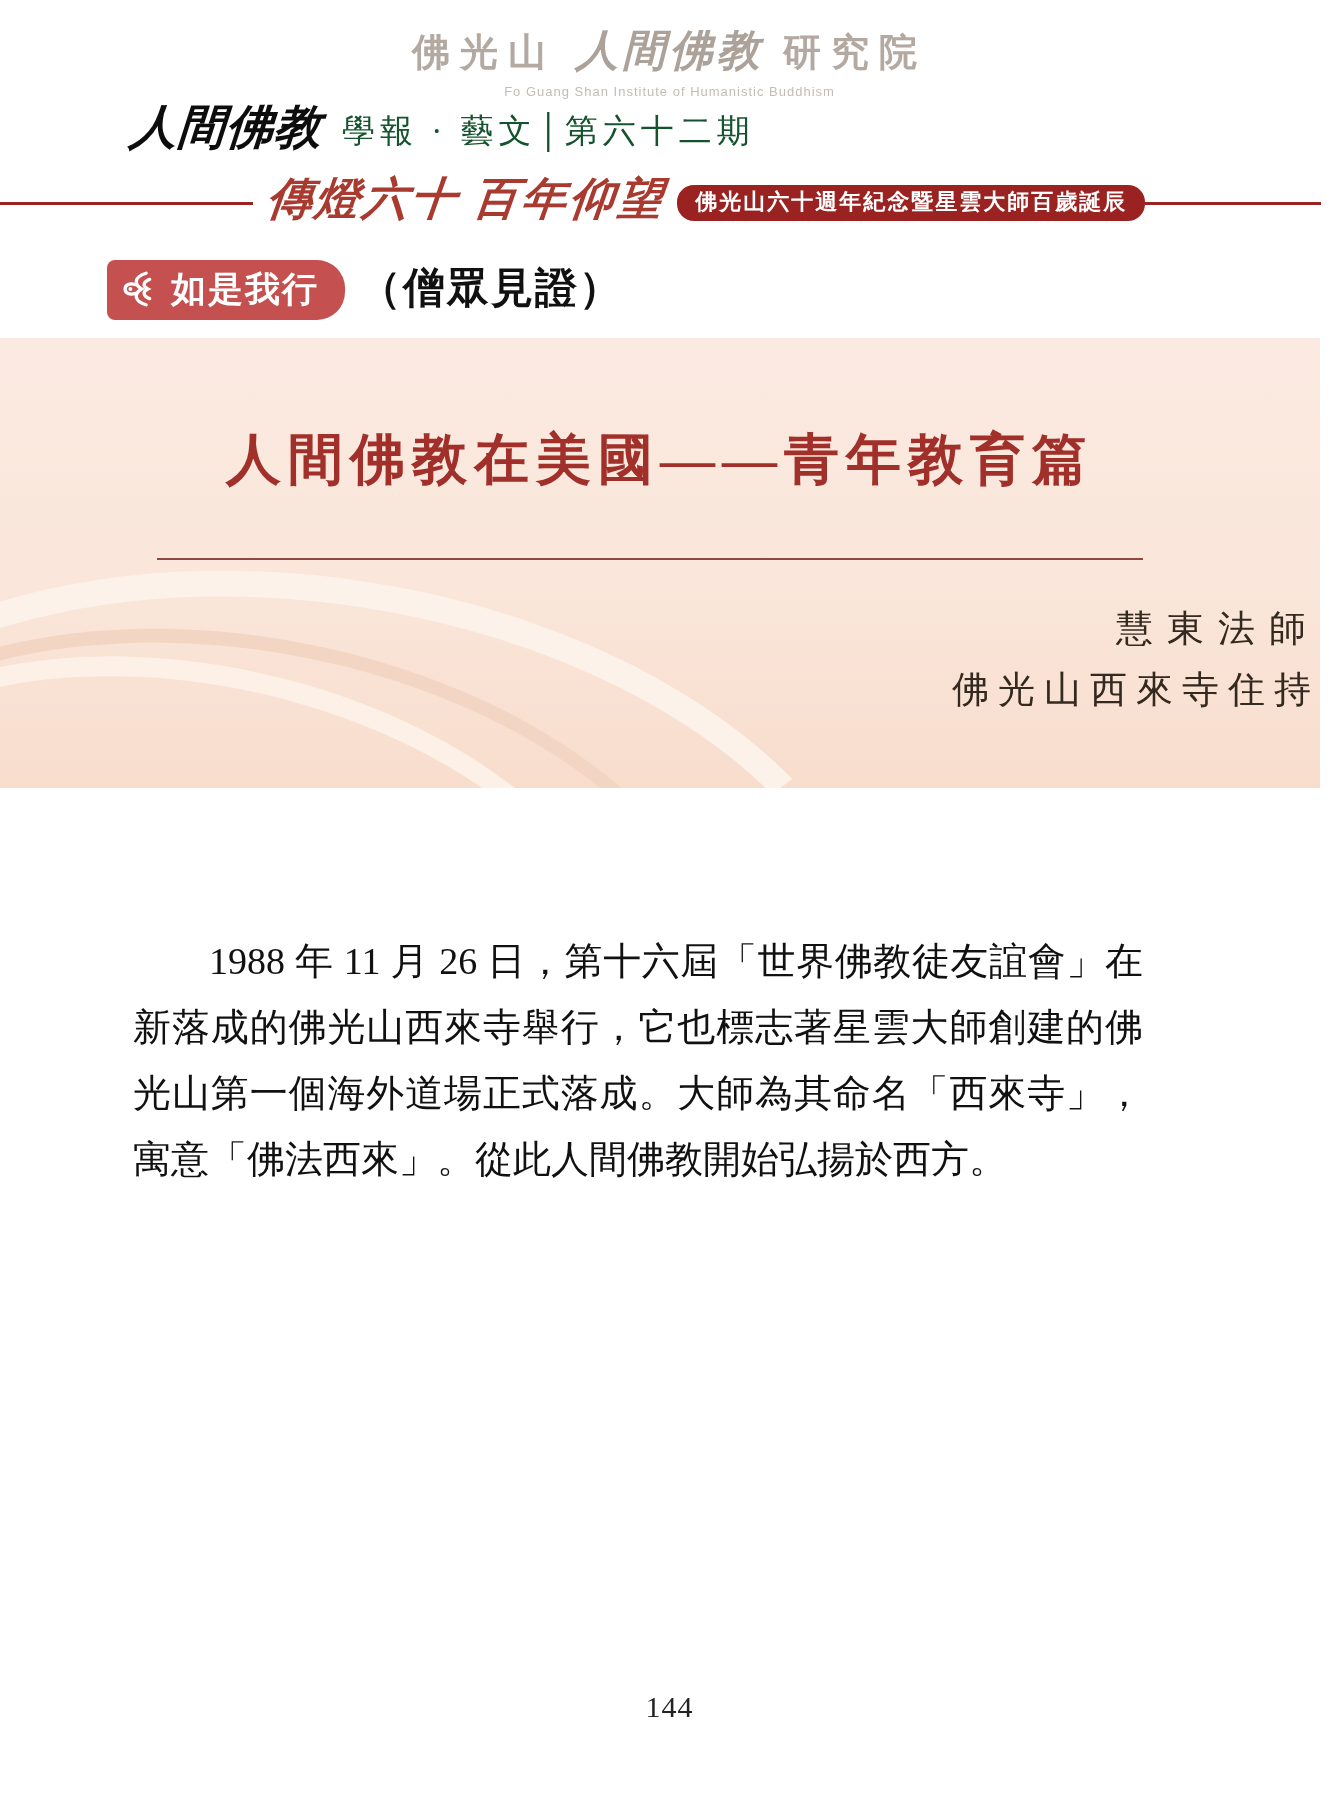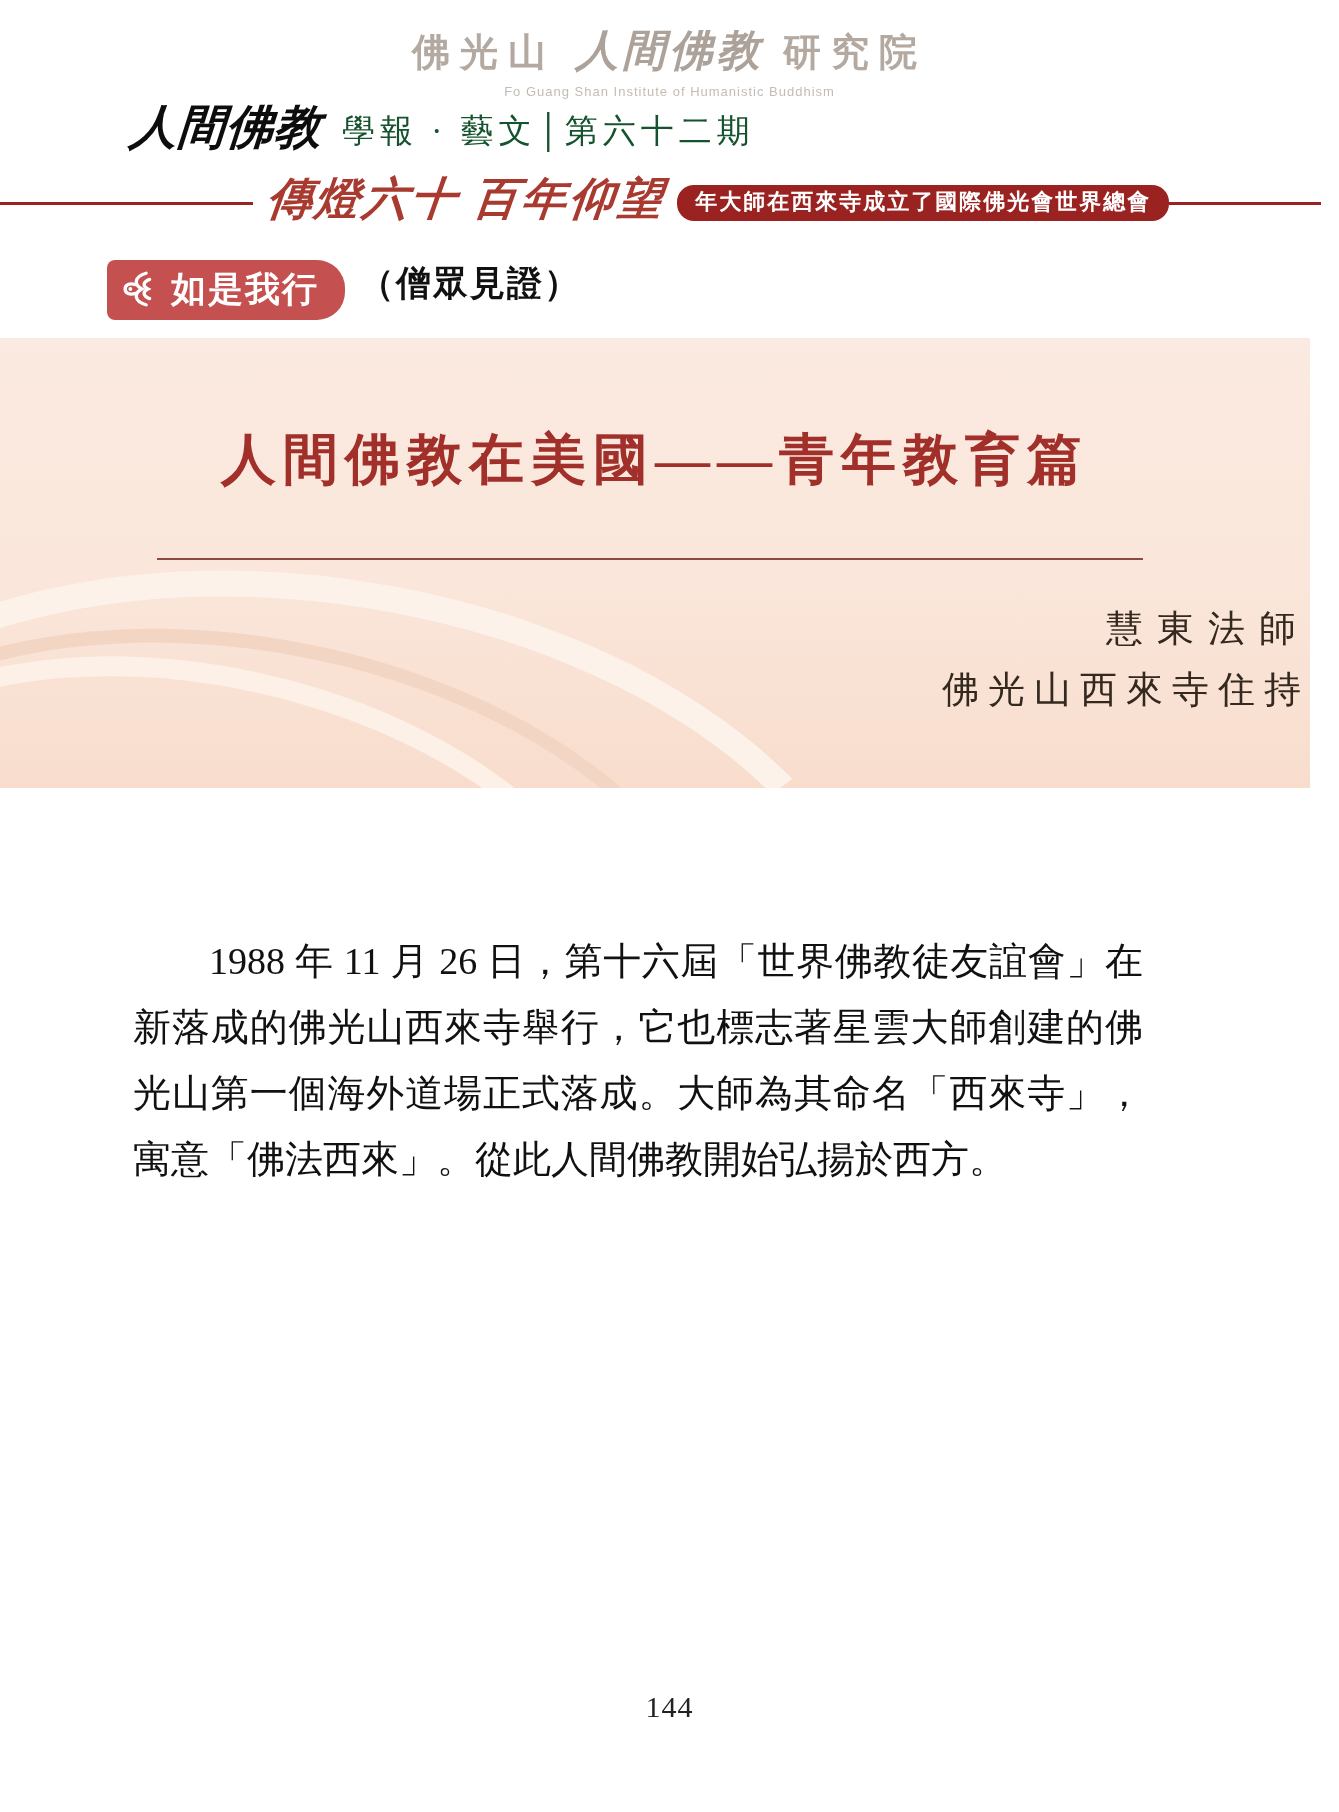--- a/index.html
+++ b/index.html
@@ -57,27 +57,28 @@
   }
 
   
   .section-row{position:absolute;top:260px;left:107px;display:flex;align-items:flex-start;}
   .section-tag{
     display:flex;align-items:center;background:#c4514f;color:#fff;
     border-radius:8px 28px 28px 8px;padding:5px 26px 7px 12px;height:48px;
   }
   .section-tag .icon{width:42px;height:42px;margin-right:10px;display:block;}
   .section-tag .label{font-size:35px;letter-spacing:2px;line-height:1;font-weight:600;}
-  .section-subtitle{margin-left:14px;font-size:35px;color:#111;letter-spacing:2px;font-weight:600;}
+  .section-subtitle{margin-left:14px;font-size:42px;color:#111;letter-spacing:2px;font-weight:600;}
 
   
   .band{
     position:absolute;top:338px;left:0;width:1310px;height:450px;
     background:linear-gradient(180deg,#fbeae1 0%,#fae6da 55%,#f8ddcd 100%);
     overflow:hidden;
+    padding-left:10px;
   }
   .band-decor{position:absolute;left:0;top:0;width:100%;height:100%;pointer-events:none;}
   .arc{position:absolute;border-style:solid;border-color:transparent;border-radius:50%;}
   .arc1{width:1100px;height:640px;border-width:26px;border-top-color:#fdf2e9;
     left:-260px;top:240px;transform:rotate(9deg);}
   .arc2{width:950px;height:560px;border-width:14px;border-top-color:#f3d5c3;
     left:-240px;top:300px;transform:rotate(11deg);}
   .arc3{width:820px;height:470px;border-width:20px;border-top-color:#fdf0e6;
     left:-220px;top:330px;transform:rotate(13deg);}
   .article-title{
@@ -119,21 +120,21 @@
   </div>
 
   <div class="journal-row">
     <div class="journal-brand">人間佛教</div>
     <div class="journal-edition">學報 · 藝文│第六十二期</div>
   </div>
 
   <div class="slogan-row">
     <div class="rule-seg rule-left"></div>
     <div class="slogan-script">傳燈六十 百年仰望</div>
-    <div class="anniv-badge">年大師在西來寺成立了國際佛光會世界總會</div>
+    <div class="anniv-badge">佛光山六十週年紀念暨星雲大師百歲誕辰</div>
     <div class="rule-seg rule-right"></div>
   </div>
 
   <div class="section-row">
     <div class="section-tag">
       <svg class="icon" viewBox="0 0 24 24">
         <g fill="none" stroke="#ffffff" stroke-width="1.9" stroke-linecap="round">
           <path d="M15.5 3 C8.5 5 8.5 9.5 13 12 C8.5 14.5 8.5 19 15.5 21"></path>
           <path d="M17.5 6.5 C13.5 8 13.5 10.5 16.5 12 C13.5 13.5 13.5 16 17.5 17.5"></path>
           <path d="M9.5 9.5 C6 8.5 3.5 9.5 3.5 12 C3.5 14.5 6 15.5 9.5 14.5"></path>

